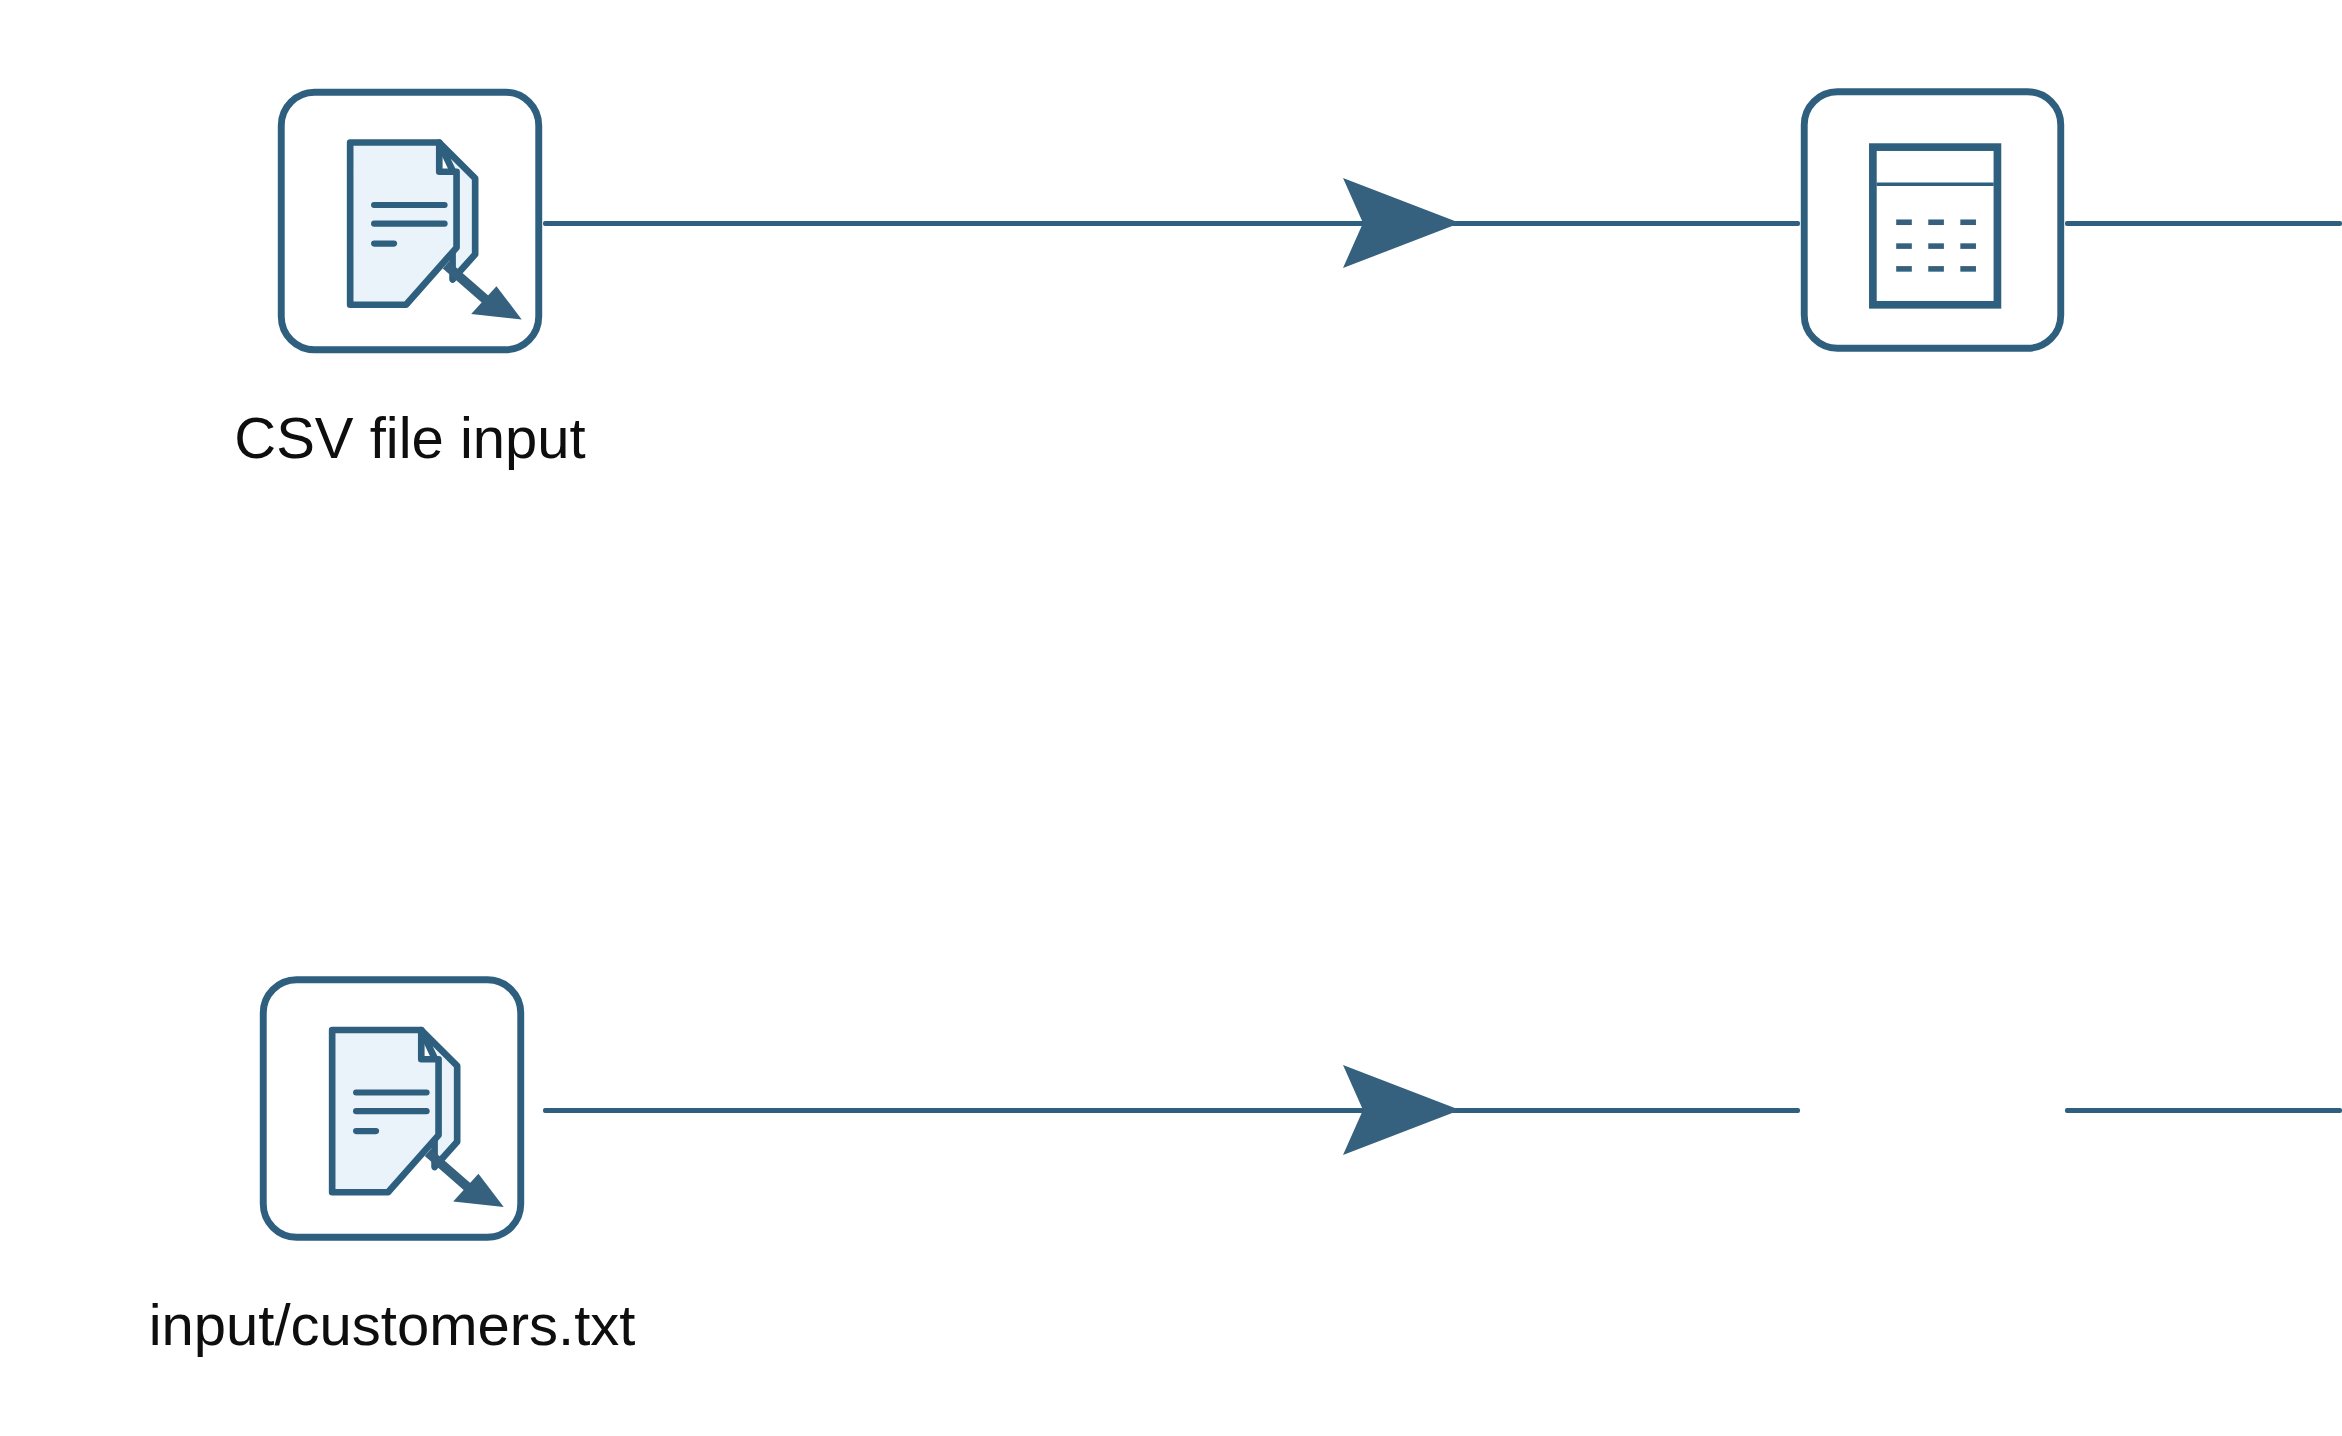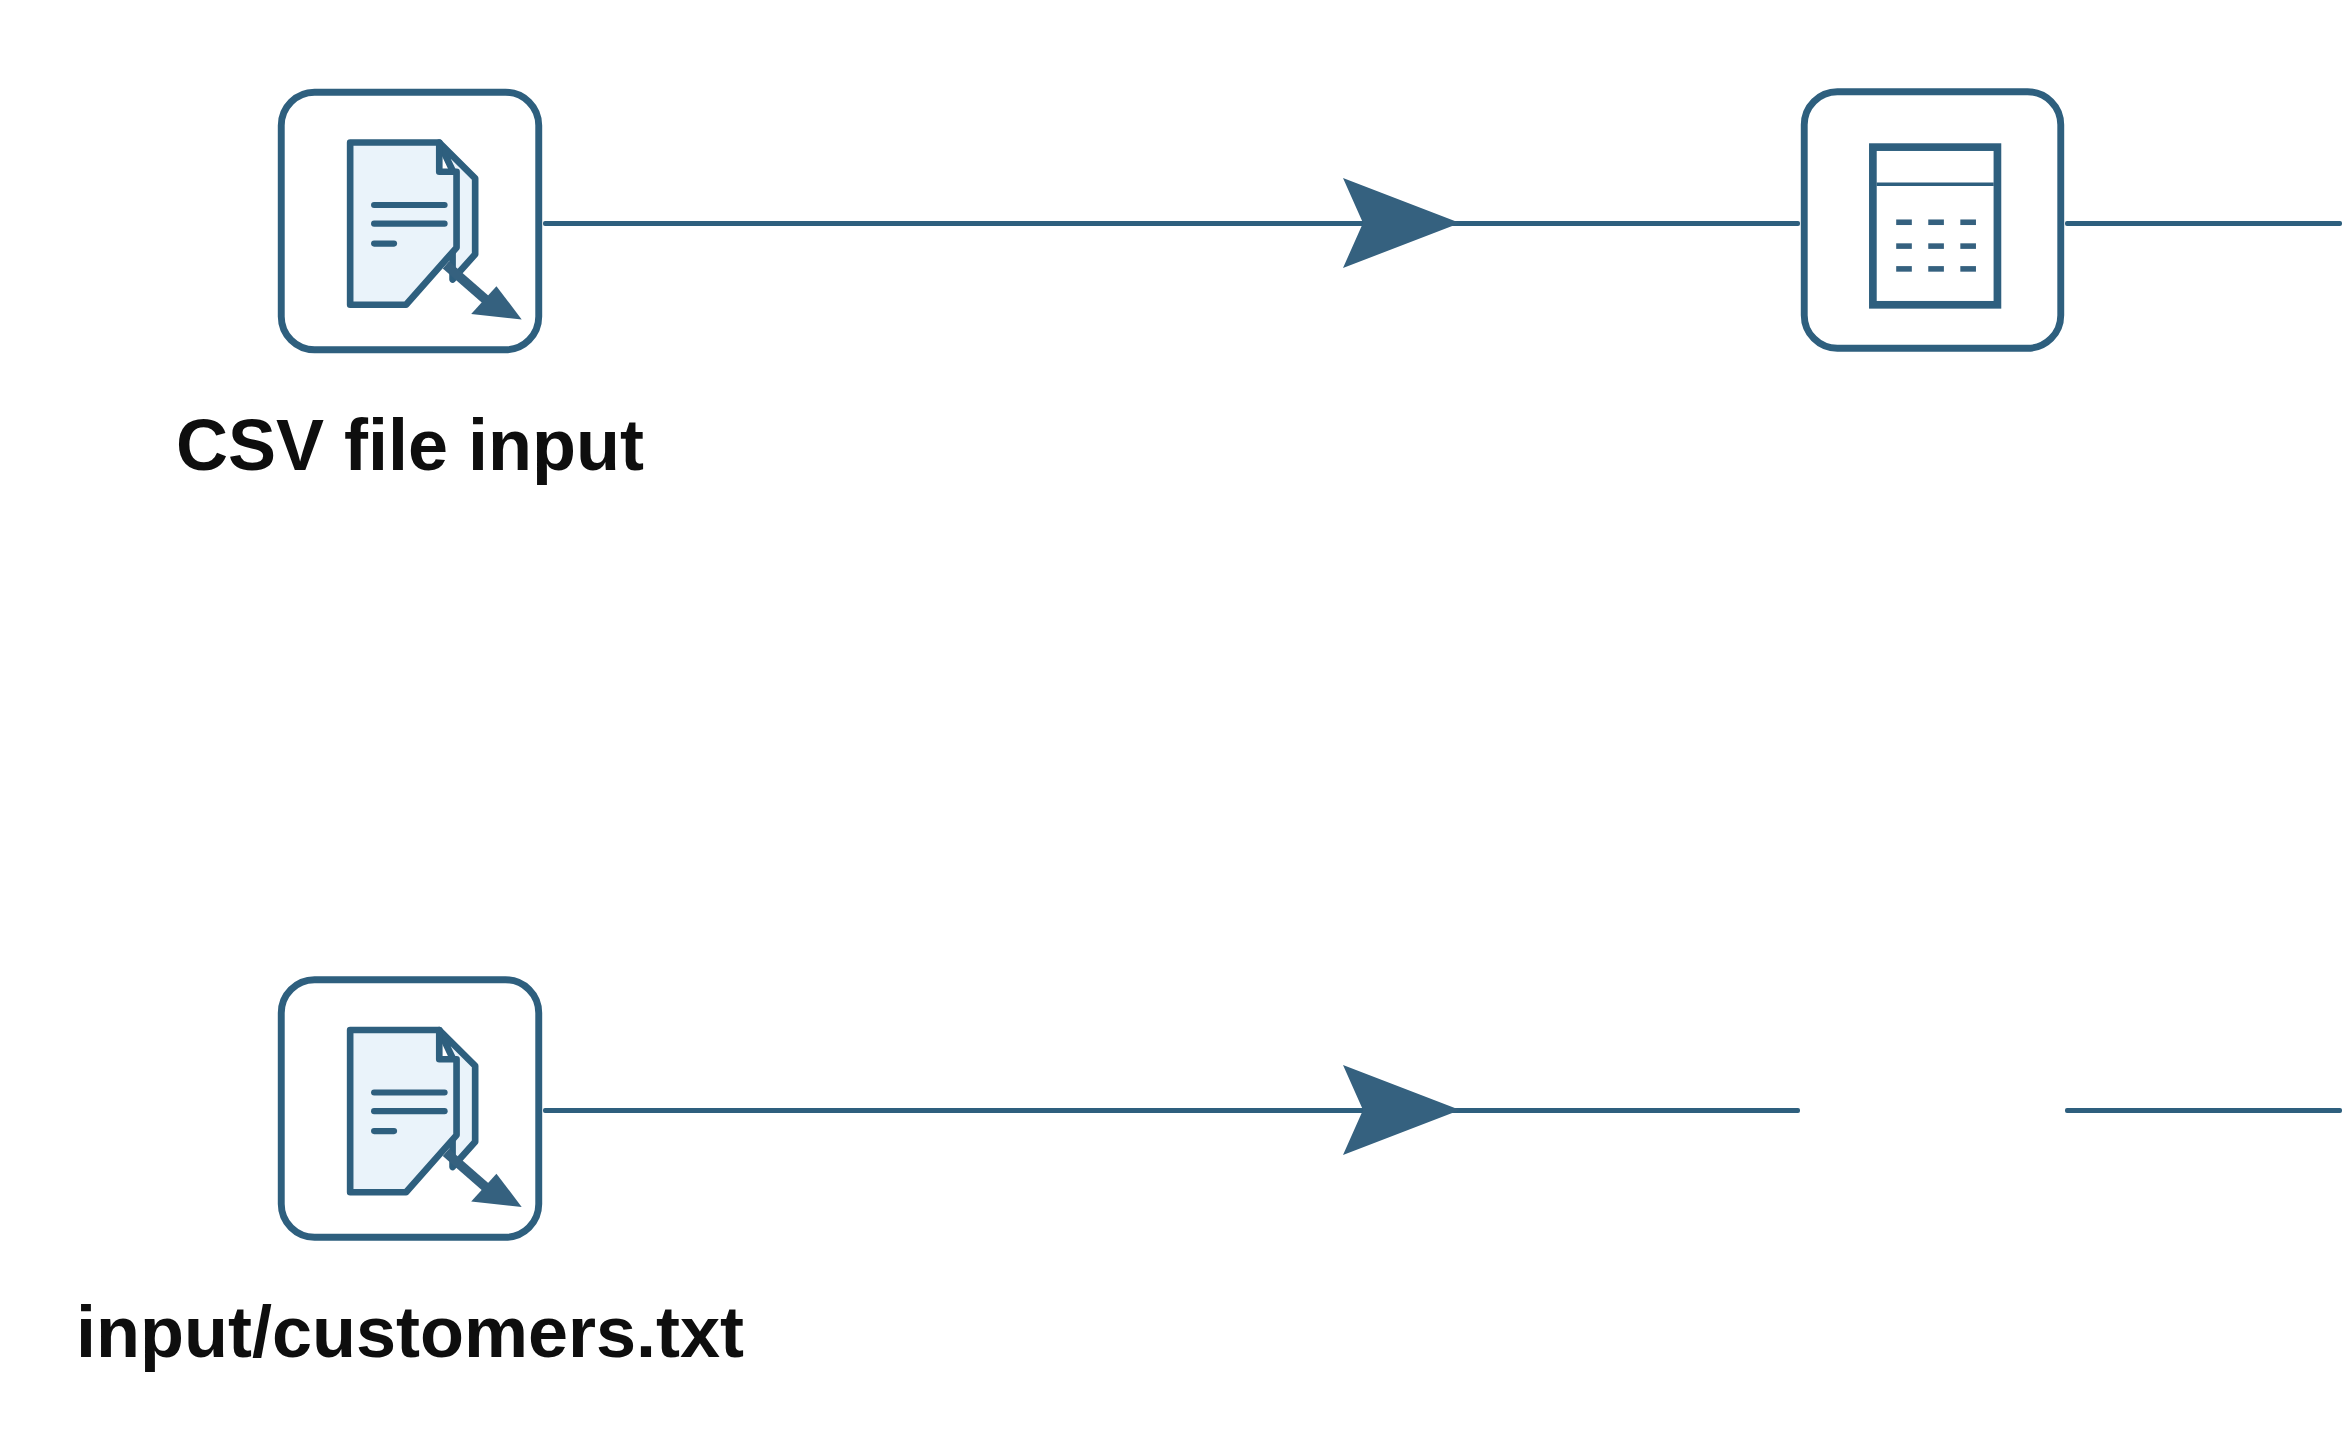--- a/index.html
+++ b/index.html
@@ -17,24 +17,23 @@
     overflow:hidden;
     font-family:"Liberation Sans", sans-serif;
   }
   .step{position:absolute;}
   .step svg.step-icon{position:absolute;inset:0;width:100%;height:100%;display:block;}
   .step-label{
     position:absolute;
     left:50%;top:calc(100% + 54px);
     transform:translateX(-50%);
     white-space:nowrap;
-    font-size:72px;
+    font-size:58px;
     line-height:1;
     color:var(--label);
-    font-weight:bold;
   }
   .hop-line{
     position:absolute;
     height:5px;
     background:var(--stroke);
     border-radius:2px;
   }
   .hop-arrow{
     position:absolute;
     width:117px;height:90px;
@@ -81,21 +80,21 @@
       <rect x="60.5" y="49.8" width="5.9" height="2.1"></rect>
       <rect x="36.3" y="58.8" width="5.9" height="2.1"></rect>
       <rect x="48.4" y="58.8" width="5.9" height="2.1"></rect>
       <rect x="60.5" y="58.8" width="5.9" height="2.1"></rect>
       <rect x="36.3" y="67.4" width="5.9" height="2.1"></rect>
       <rect x="48.4" y="67.4" width="5.9" height="2.1"></rect>
       <rect x="60.5" y="67.4" width="5.9" height="2.1"></rect>
     </g>
   </svg>
   </div>
-    <div class="step" style="left: 277px; top: 975px; width: 266px; height: 267px;">
+    <div class="step" style="left: 259px; top: 975px; width: 266px; height: 267px;">
     <svg class="step-icon" viewBox="0 0 100 100" xmlns="http://www.w3.org/2000/svg">
     <rect class="ic-box" x="1.6" y="1.6" width="96.8" height="96.8" rx="12.5" stroke-width="2.6"></rect>
     <path class="ic-paper" stroke-width="2.5" stroke-linejoin="round" d="M61,20.5 L74.5,34 L74.5,62.5 L66,72 L66,31 Z"></path>
     <path class="ic-paper" stroke-width="2.5" stroke-linejoin="round" d="M27.5,20.5 L61,20.5 L61,31.5 L67.5,31.5 L67.5,60 L48.5,81.5 L27.5,81.5 Z"></path>
     <g class="ic-rule" stroke-width="2.3" stroke-linecap="round">
       <line x1="36.5" y1="44" x2="63" y2="44"></line>
       <line x1="36.5" y1="51" x2="63" y2="51"></line>
       <line x1="36.5" y1="58.5" x2="44" y2="58.5"></line>
     </g>
     <g>

